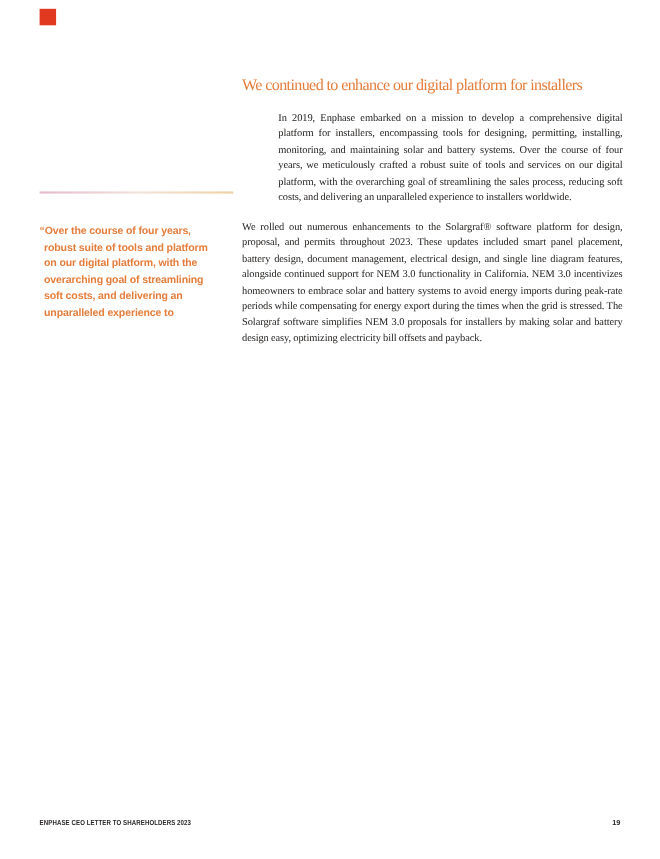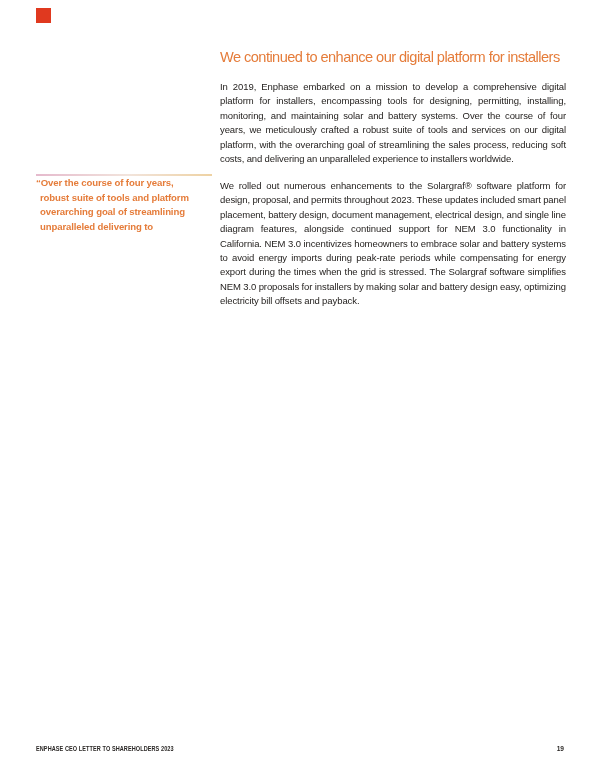--- a/index.html
+++ b/index.html
@@ -17,33 +17,34 @@
   
   .logo-mark {
     position: absolute;
     left: 36px; top: 8px;
     width: 15px; height: 15px;
     background: var(--logo, #e0391f);
   }
   
   .main-col {
     position: absolute;
-    left: 220px; top: 47px;
+    left: 220px; top: 68px;
     width: 346px;
+    font-family: Liberation Serif, serif;
   }
   .article-heading {
     margin: 0 0 13px 0;
     font-size: 14.6px;
     font-weight: 500;
     letter-spacing: -0.55px;
     line-height: 20px;
     color: var(--accent, #e57c3a);
     white-space: nowrap;
   }
-  .para-box-1 { height: 99px; }
+  .para-box-1 { height: 99px; margin-left: 33px; }
   .para-box-2 { height: 143px; }
   .para {
     margin: 0;
     font-size: 9.5px;
     line-height: 14.4px;
     letter-spacing: -0.08px;
     word-spacing: -0.25px;
     text-align: justify;
     color: var(--body_text, #262321);
   }
@@ -53,21 +54,21 @@
     position: absolute;
     left: 36px; top: 174px;
     width: 176px; height: 2px;
     background: linear-gradient(90deg,
       var(--rule_left, #e5bacd) 0%,
       var(--rule_mid, #f2e4dc) 52%,
       var(--rule_right, #eed2a3) 100%);
   }
   .pullquote {
     position: absolute;
-    left: 36px; top: 176px;
+    left: 36px; top: 204px;
     width: 186px;
     color: var(--accent, #e57c3a);
     font-weight: 700;
     font-size: 9.6px;
     letter-spacing: -0.12px;
   }
   .pullquote .qline {
     line-height: 14.7px;
     white-space: nowrap;
     padding-left: 4px;
@@ -98,22 +99,24 @@
 
 <div class="page">
 
   <div class="logo-mark"></div>
 
   <div class="rule"></div>
 
   <div class="pullquote">
     <div class="qline first">“Over the course of four years,</div>
     <div class="qline">robust suite of tools and platform</div>
+    <div class="qline">on our digital platform, with the</div>
     <div class="qline">overarching goal of streamlining</div>
-    <div class="qline">unparalleled delivering to</div>
+    <div class="qline">soft costs, and delivering an</div>
+    <div class="qline">unparalleled experience to</div>
   </div>
 
   <div class="main-col">
     <h1 class="article-heading">We continued to enhance our digital platform for installers</h1>
     <div class="para-box-1">
       <p class="para">In 2019, Enphase embarked on a mission to develop a comprehensive digital platform for installers, encompassing tools for designing, permitting, installing, monitoring, and maintaining solar and battery systems. Over the course of four years, we meticulously crafted a robust suite of tools and services on our digital platform, with the overarching goal of streamlining the sales process, reducing soft costs, and delivering an unparalleled experience to installers worldwide.</p>
     </div>
     <div class="para-box-2">
       <p class="para">We rolled out numerous enhancements to the Solargraf® software platform for design, proposal, and permits throughout 2023. These updates included smart panel placement, battery design, document management, electrical design, and single line diagram features, alongside continued support for NEM 3.0 functionality in California. NEM 3.0 incentivizes homeowners to embrace solar and battery systems to avoid energy imports during peak-rate periods while compensating for energy export during the times when the grid is stressed. The Solargraf software simplifies NEM 3.0 proposals for installers by making solar and battery design easy, optimizing electricity bill offsets and payback.</p>
     </div>

